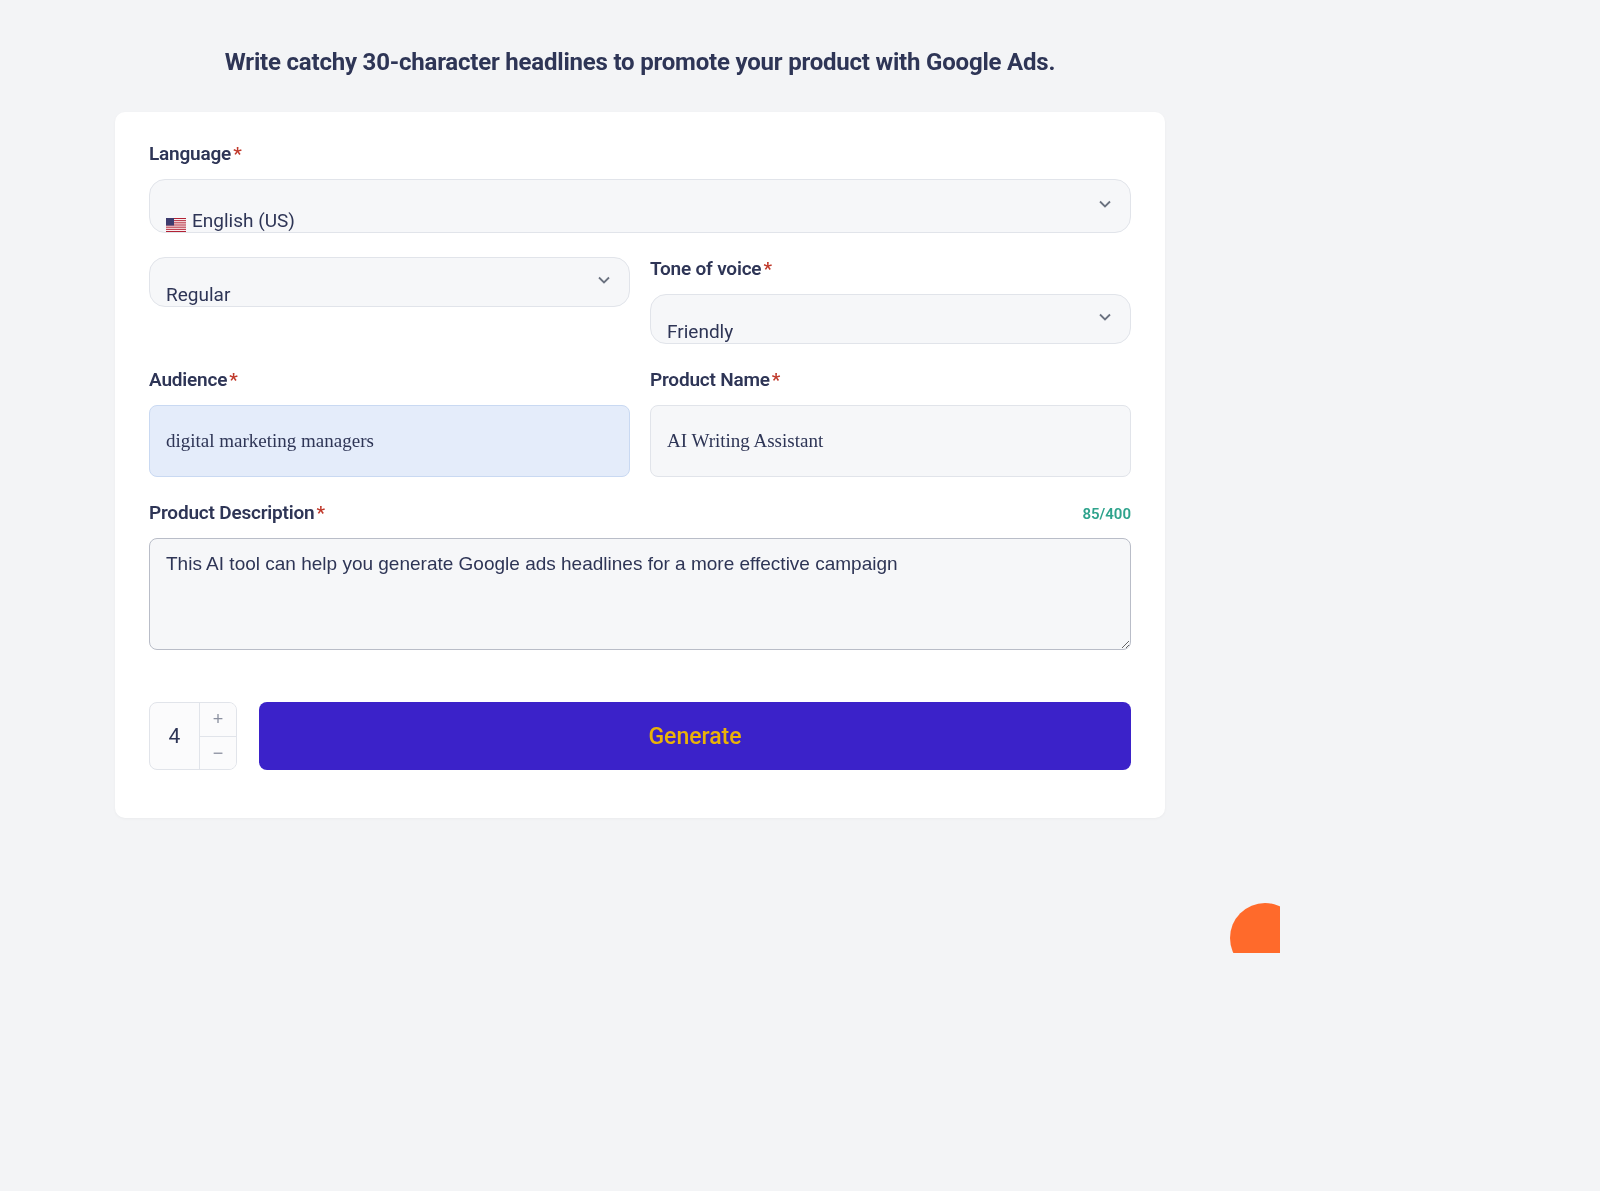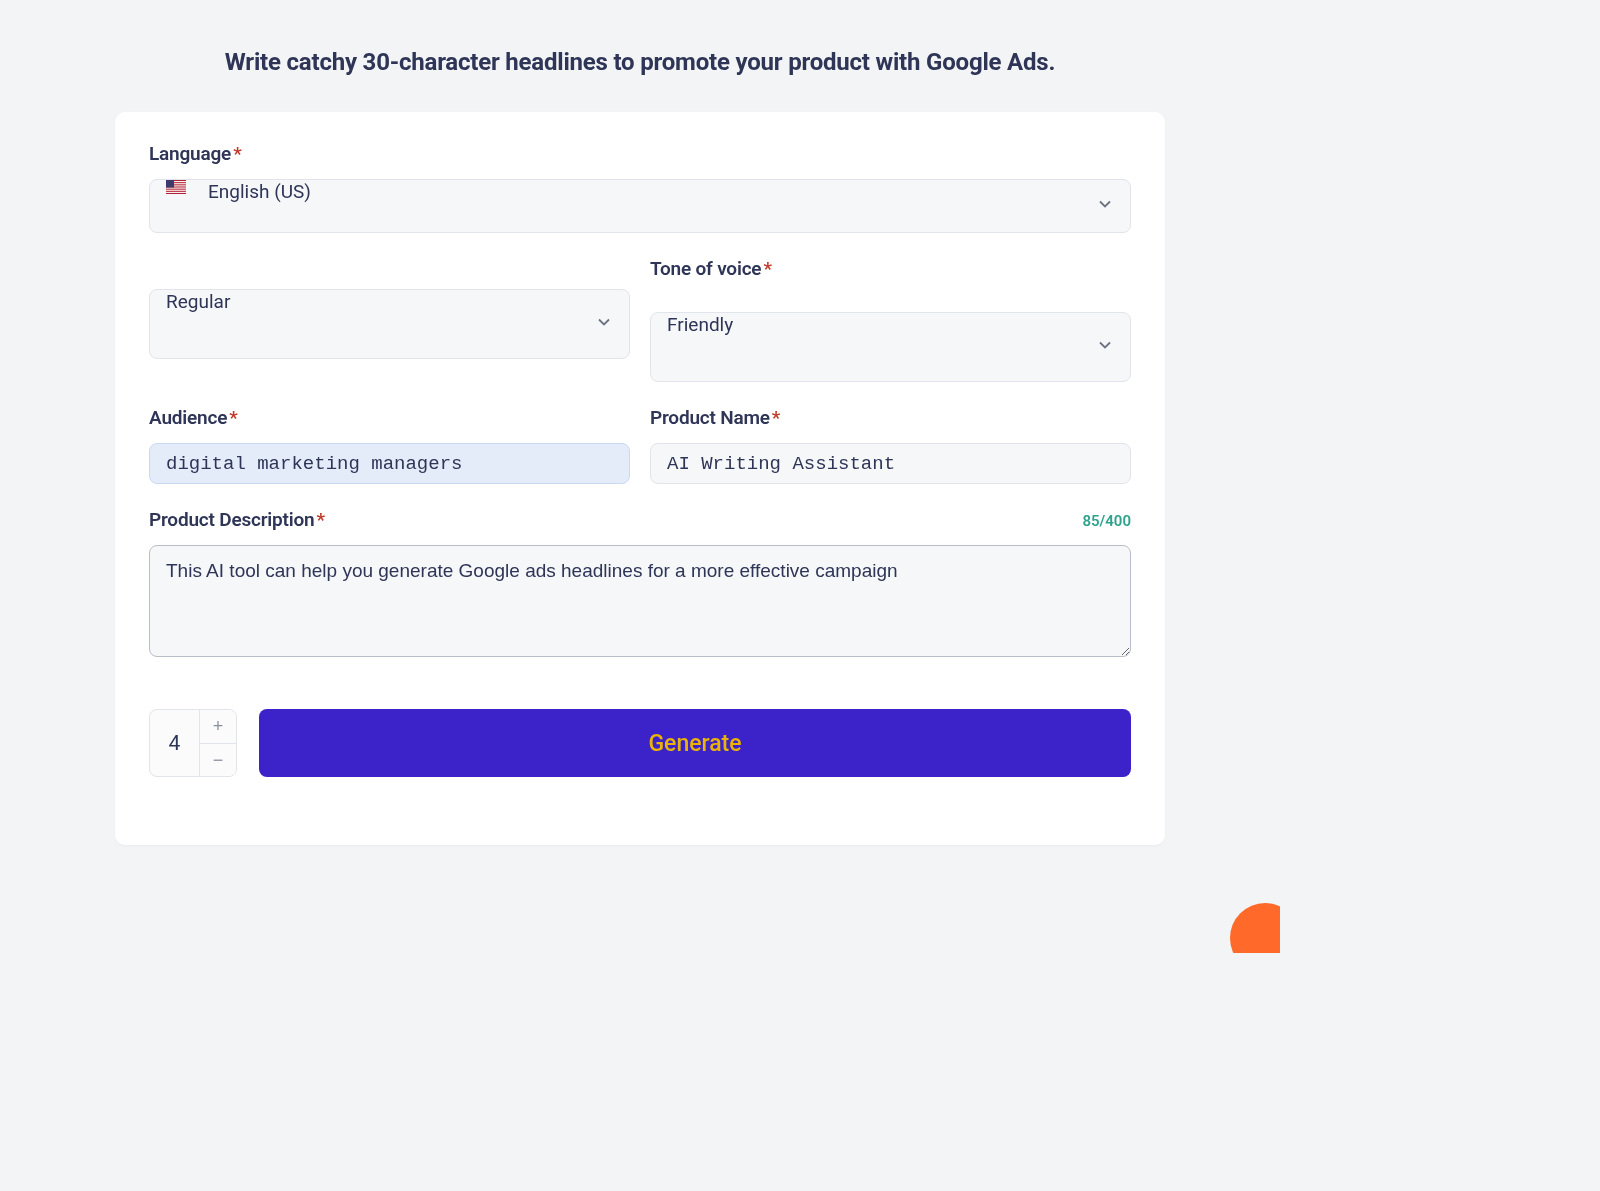--- a/index.html
+++ b/index.html
@@ -21,21 +21,21 @@
       font-size: 24px;
       font-weight: 700;
       padding: 44px 185px 0;
       line-height: 1.5;
       letter-spacing: -0.2px;
     }
     .card {
       background: #ffffff;
       border-radius: 10px;
       margin: 32px 115px 0;
-      padding: 30px 34px 68px;
+      padding: 30px 34px 48px;
       box-shadow: 0 1px 3px rgba(0,0,0,0.04);
     }
     .form-group {
       margin-bottom: 24px;
     }
     .form-row {
       display: flex;
       gap: 20px;
     }
     .form-row .form-group {
@@ -54,52 +54,50 @@
       margin-left: 2px;
     }
     .select-wrapper {
       position: relative;
     }
     .select-field {
       width: 100%;
       height: 54px;
       background: #f6f7f9;
       border: 1px solid #e1e4ea;
-      border-radius: 8px;
+      border-radius: 16px;
       padding: 0 16px;
       font-size: 19px;
       color: #2e3556;
       appearance: none;
       cursor: pointer;
       display: flex;
-      align-items: flex-start;
+      align-items: flex-end;
       font-family: inherit;
-      gap: 16px;
     }
     .select-field.short {
-      height: 70px;
-      margin-top: 32px;
+      height: 50px;
     }
     .chevron-down {
       position: absolute;
       right: 18px;
       top: 50%;
       transform: translateY(-50%);
       pointer-events: none;
     }
     .text-input {
       width: 100%;
-      height: 41px;
+      height: 72px;
       background: #f6f7f9;
       border: 1px solid #e1e4ea;
       border-radius: 8px;
       padding: 0 16px;
       font-size: 19px;
       color: #2e3556;
-      font-family: Liberation Mono, monospace;
+      font-family: Liberation Serif, serif;
     }
     .text-input.highlighted {
       background: #e4ecfa;
       border-color: #c9d9f2;
     }
     .textarea-field {
       width: 100%;
       height: 112px;
       background: #f6f7f9;
       border: 1px solid #b9bdc8;

